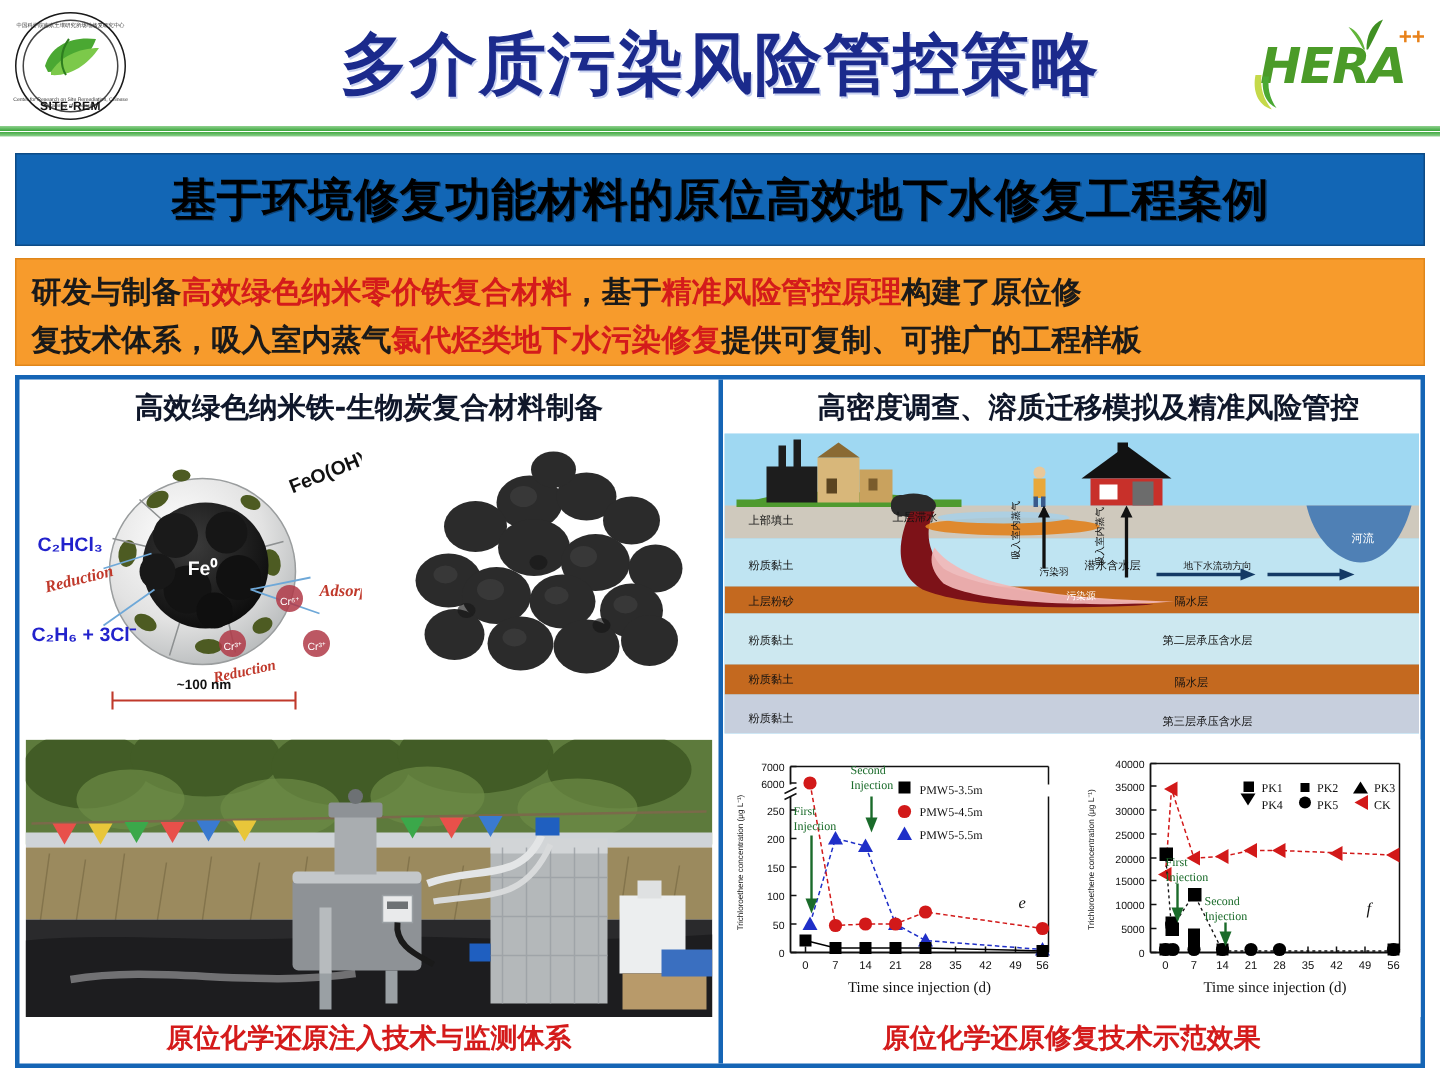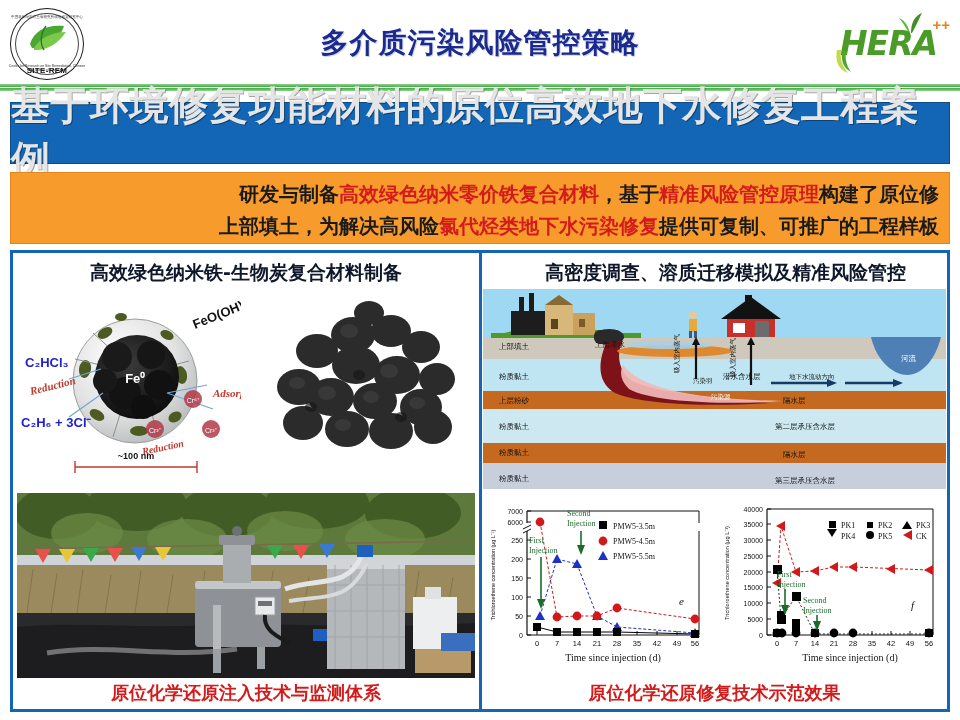--- a/index.html
+++ b/index.html
@@ -44,21 +44,21 @@
     position: absolute; left: 0; top: 58px; width: 78px;
     text-align: center; font-size: 3.4px; color: #333;
   }
   .logo-left .arctop {
     position: absolute; left: 0; top: 9px; width: 78px;
     text-align: center; font-size: 3.6px; color: #333;
   }
   .slide-title {
     position: absolute; left: 150px; top: 12px; width: 660px; height: 62px;
     text-align: center;
-    font-size: 28px; font-weight: bold; color: #1b2a8c;
+    font-size: 45px; font-weight: bold; color: #1b2a8c;
     line-height: 62px;
     letter-spacing: 1px;
     font-family: "DejaVu Sans", sans-serif;
     text-shadow: 1px 1px 0 #c9d2f0;
   }
   .logo-hera {
     position: absolute; right: 6px; top: 8px; width: 122px; height: 70px; margin-left: 44px;
   }
   .logo-hera .hera-word {
     position: absolute; left: 8px; top: 16px;
@@ -75,35 +75,35 @@
   .logo-hera .swoosh { position: absolute; left: 2px; top: 40px; }
 
   
   .blue-banner {
     position: absolute; left: 10px; top: 102px; width: 940px; height: 62px;
     background: #1266b5;
     border: 1px solid #0d4b86;
     display: flex; align-items: center; justify-content: center;
   }
   .blue-banner-text {
-    font-size: 39px; font-weight: bold; color: #e5e5e5;
+    font-size: 30px; font-weight: bold; color: #000000;
     font-family: "DejaVu Sans", sans-serif;
     letter-spacing: .5px;
     text-shadow: 1px 1px 0 rgba(0,0,0,.35);
   }
 
   
   .orange-banner {
     position: absolute; left: 10px; top: 172px; width: 940px; height: 72px;
     background: #f79b2c;
     border: 1px solid #e0861a;
     padding: 5px 10px 0 10px;
   }
   .orange-line {
-    text-align: right;
+    text-align: left;
     font-size: 20px; font-weight: bold; color: #1a1a1a;
     font-family: "DejaVu Sans", sans-serif;
     line-height: 32px;
     white-space: nowrap;
   }
   .orange-line .hl { color: #d41b1b; }
 
   
   .content-frame {
     position: absolute; left: 10px; top: 250px; width: 940px; height: 462px;
@@ -202,21 +202,21 @@
 
   <div class="header-rule"></div>
 </div>
 
 <div class="blue-banner">
   <div class="blue-banner-text">基于环境修复功能材料的原位高效地下水修复工程案例</div>
 </div>
 
 <div class="orange-banner">
   <div class="orange-line"><span>研发与制备</span><span class="hl">高效绿色纳米零价铁复合材料</span><span>，基于</span><span class="hl">精准风险管控原理</span><span>构建了原位修</span></div>
-  <div class="orange-line"><span>上部填土，为解决高风险</span><span class="hl">氯代烃类地下水污染修复</span><span>提供可复制、可推广的工程样板</span></div>
+  <div class="orange-line"><span>复技术体系，吸入室内蒸气</span><span class="hl">氯代烃类地下水污染修复</span><span>提供可复制、可推广的工程样板</span></div>
 </div>
 
 <div class="content-frame">
 
   <div class="col-divider"></div>
 
   <div class="sec-head left">高效绿色纳米铁-生物炭复合材料制备</div>
   <div class="sec-head right">高密度调查、溶质迁移模拟及精准风险管控</div>
 
   <div class="panel-nano">

